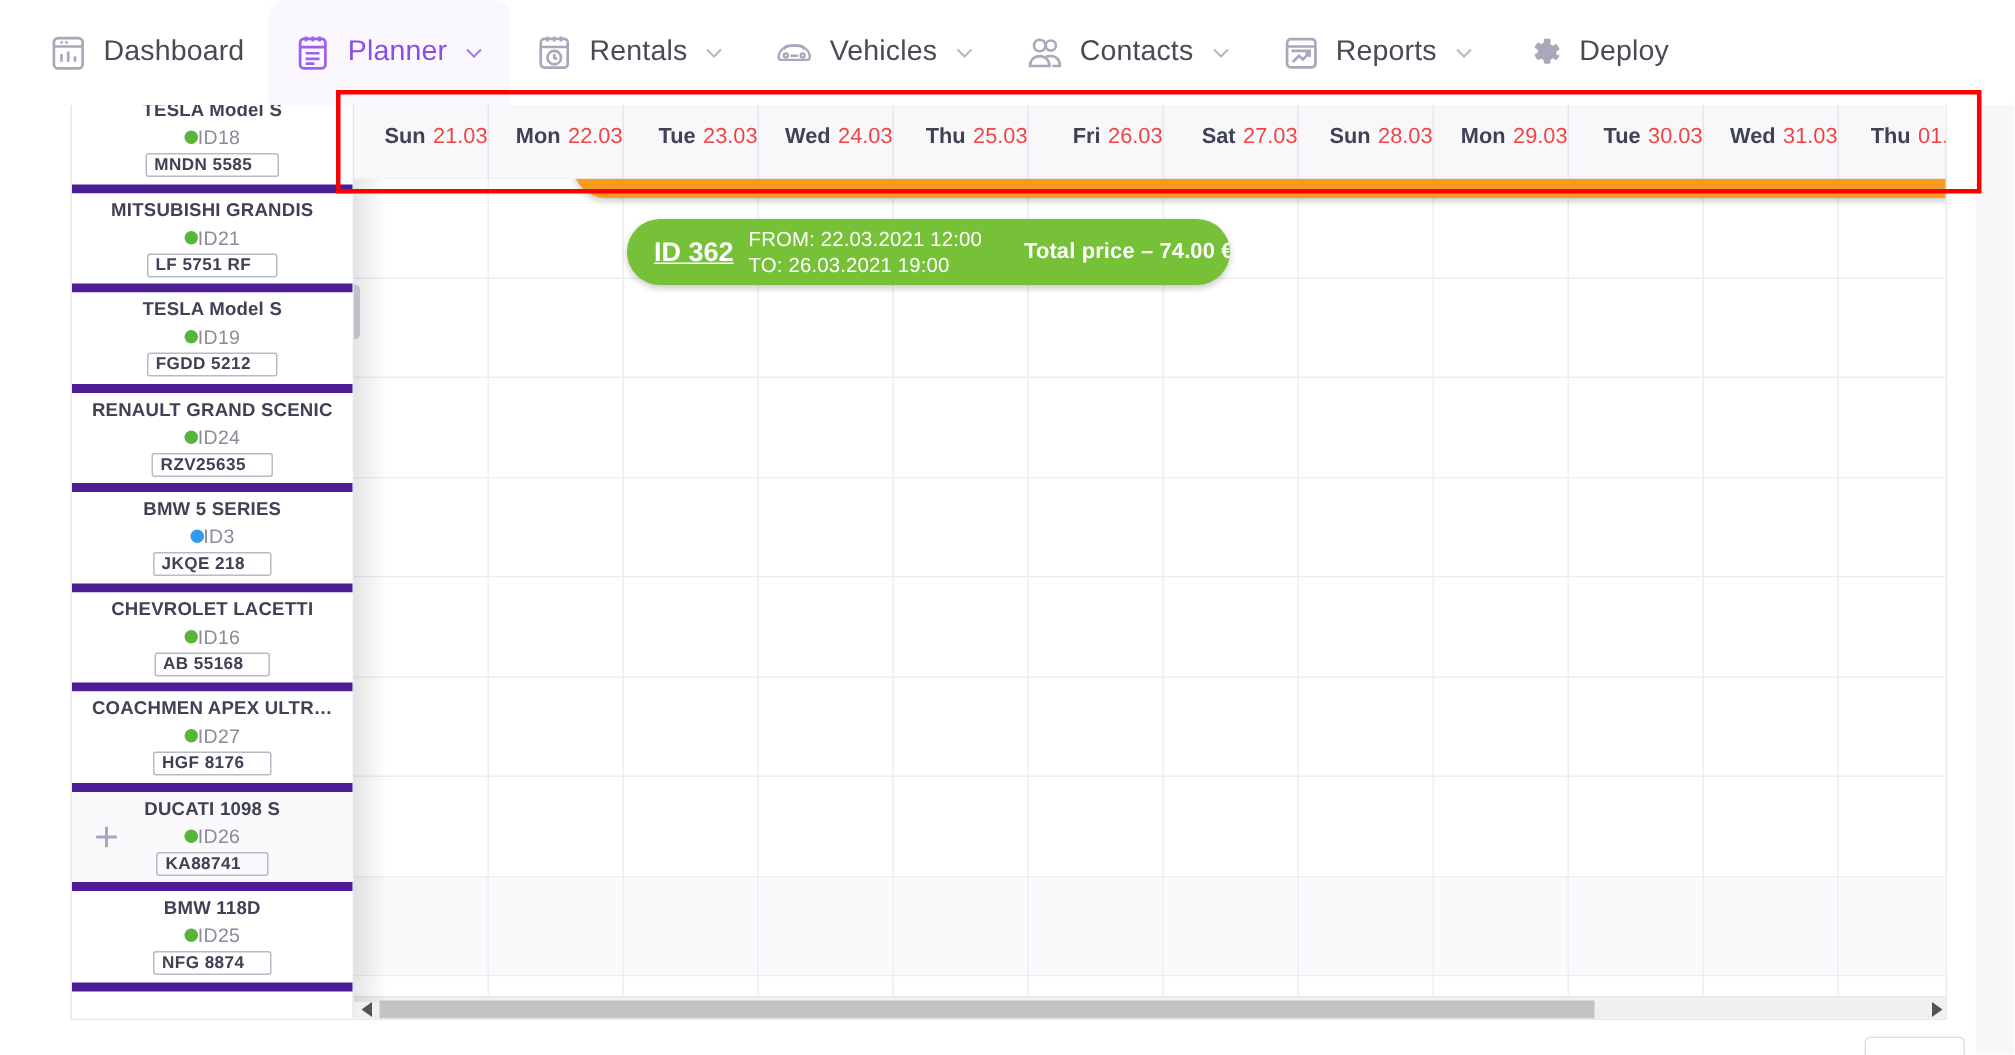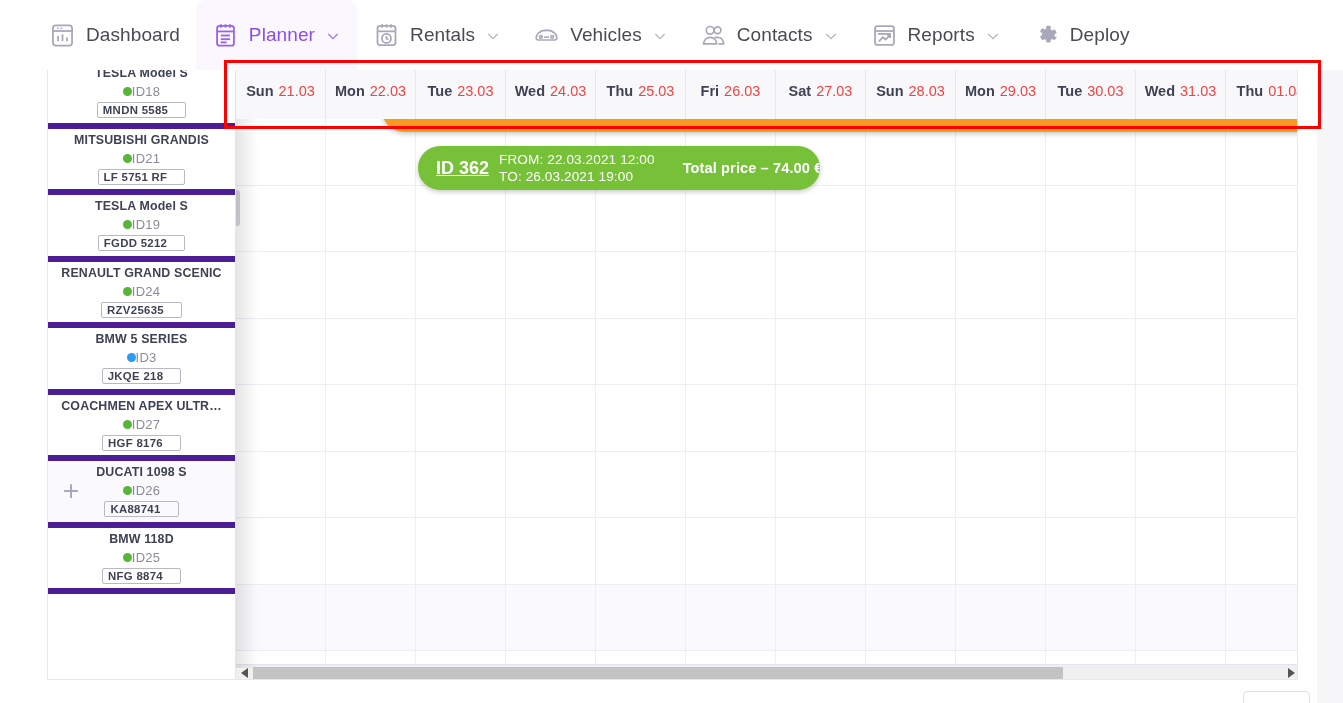--- a/index.html
+++ b/index.html
@@ -9,21 +9,21 @@
     font-family: "Liberation Sans", sans-serif;
     overflow: hidden;
   }
 
   
   #topnav {
     position: absolute; left: 0; top: 0;
     width: 1343px; height: 70px;
     background: #ffffff;
     display: flex; align-items: center;
-    padding-left: 33px;
+    padding-left: 16px;
     z-index: 40;
   }
   .nav-item {
     display: flex; align-items: center;
     height: 70px;
     padding: 0 16px;
     gap: 10px;
     color: #4a4a56;
     font-size: 19px;
     cursor: pointer;
@@ -102,21 +102,21 @@
     position: absolute; left: 0; top: 0;
     height: 57px; width: 1063px;
     background: #f8f8fa;
     border-bottom: 1px solid #e2e2ea;
     display: flex;
     z-index: 15;
   }
   .date-cell {
     width: 90px; flex: 0 0 90px;
     height: 57px;
-    display: flex; align-items: center; justify-content: center;
+    display: flex; align-items: center; justify-content: flex-end;
     gap: 5px;
     border-right: 1px solid #e6e6ee;
     font-size: 14.5px;
     background: #f8f8fa;
   }
   .date-dow { font-weight: bold; color: #3f4254; }
   .date-num { color: #ef4444; }
 
   #grid-body {
     position: absolute; left: 0; top: 57px;
@@ -400,20 +400,28 @@
 
     <div class="veh-row">
       <div class="veh-name">BMW 5 SERIES</div>
       <div class="veh-id-line">
         <span class="dot" style="background:#2f9bf0"></span>
         <span class="veh-id">ID3</span>
       </div>
       <div class="veh-plate">JKQE 218</div>
     </div>
 
+    <div class="veh-row">
+      <div class="veh-name">CHEVROLET LACETTI</div>
+      <div class="veh-id-line">
+        <span class="dot" style="background:#57b53a"></span>
+        <span class="veh-id">ID16</span>
+      </div>
+      <div class="veh-plate">AB 55168</div>
+    </div>
 
     <div class="veh-row">
       <div class="veh-name">COACHMEN APEX ULTR…</div>
       <div class="veh-id-line">
         <span class="dot" style="background:#57b53a"></span>
         <span class="veh-id">ID27</span>
       </div>
       <div class="veh-plate">HGF 8176</div>
     </div>
 

